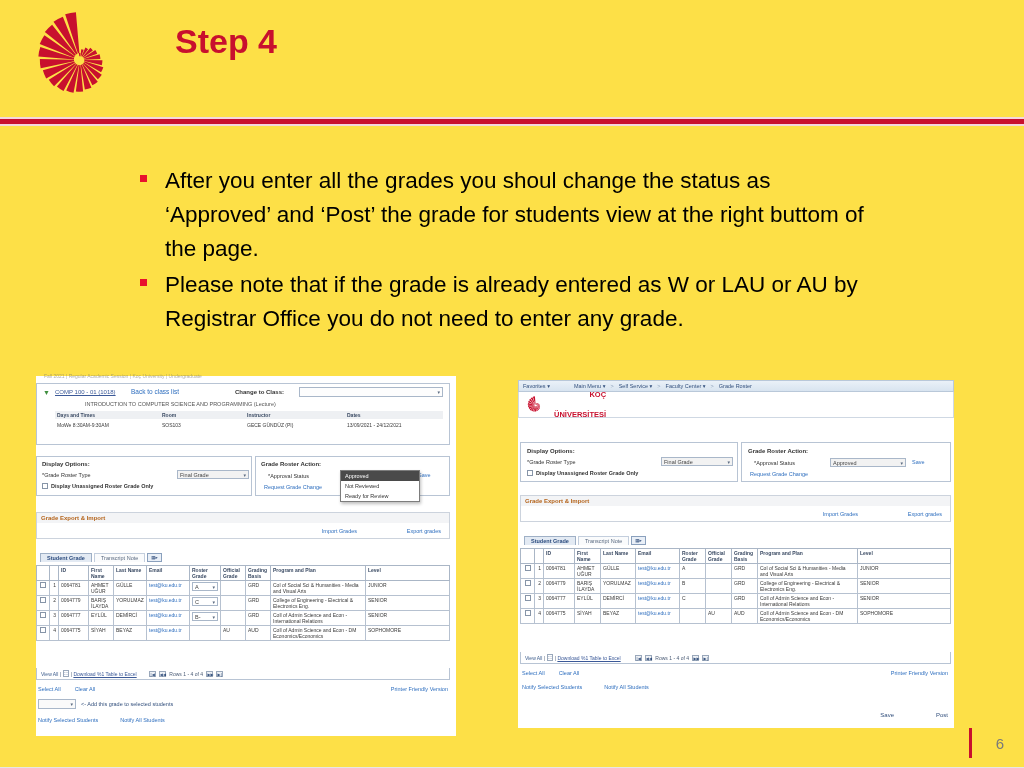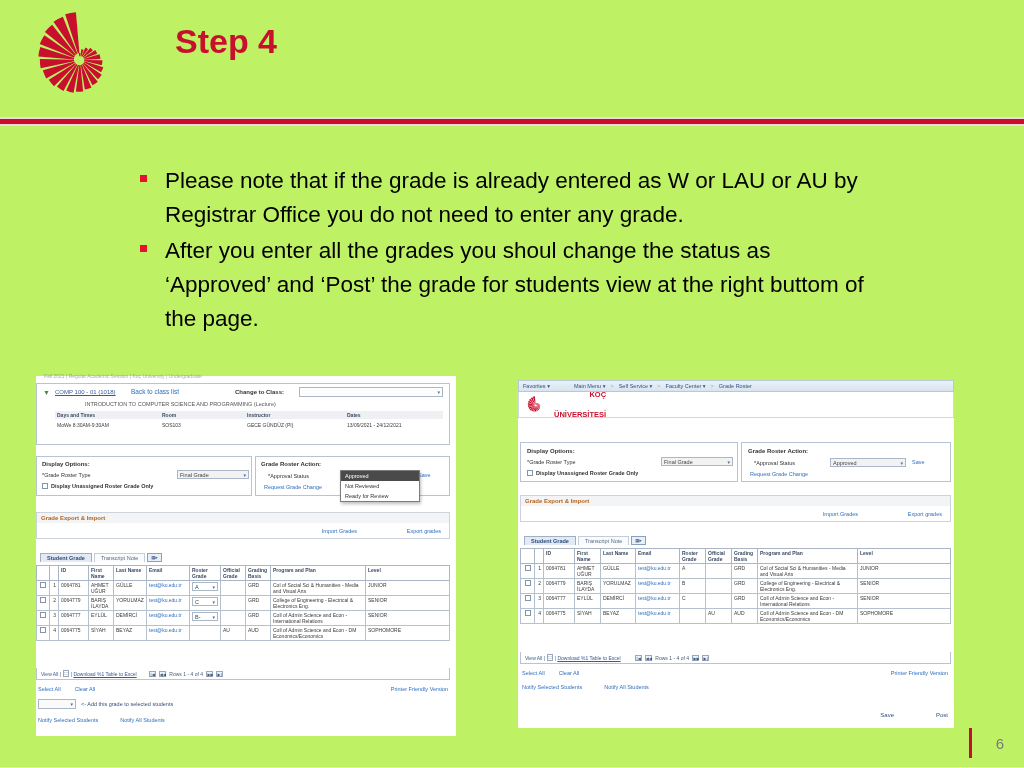--- a/index.html
+++ b/index.html
@@ -2,21 +2,21 @@
 <html><head>
 <meta charset="utf-8">
 <style>
   html, body {
     margin: 0; padding: 0;
     width: 1024px; height: 768px;
     background: #ffffff;
     font-family: "Liberation Sans", sans-serif;
     overflow: hidden;
   }
-  .slide { position: relative; width: 1024px; height: 768px; background: #bef264; }
+  .slide { position: relative; width: 1024px; height: 768px; background: #fde047; }
 
   
   .header { position: absolute; left: 0; top: 0; width: 1024px; height: 118px; }
   .logo-wrap { position: absolute; left: 24px; top: 8px; width: 126px; height: 100px; }
   .slide-title {
     position: absolute; left: 175px; top: 22px;
     font-size: 34px; font-weight: bold; color: #C8102E;
     letter-spacing: 0px;
   }
   .hrule-outer { position: absolute; left: 0; top: 117px; width: 1024px; height: 9px;
@@ -135,25 +135,25 @@
       </svg>
     </div>
     <div class="slide-title">Step 4</div>
   </div>
   <div class="hrule-outer"></div>
   <div class="hrule-inner"></div>
 
   <div class="bullets">
     <div class="bullet">
       <div class="bullet-mark"></div>
-      <div class="bullet-text">Please note that if the grade is already entered as W or LAU or AU by Registrar Office you do not need to enter any grade.</div>
+      <div class="bullet-text">After you enter all the grades you shoul change the status as ‘Approved’ and ‘Post’ the grade for students view at the right buttom of the page.</div>
     </div>
     <div class="bullet">
       <div class="bullet-mark"></div>
-      <div class="bullet-text">After you enter all the grades you shoul change the status as ‘Approved’ and ‘Post’ the grade for students view at the right buttom of the page.</div>
+      <div class="bullet-text">Please note that if the grade is already entered as W or LAU or AU by Registrar Office you do not need to enter any grade.</div>
     </div>
   </div>
 
   <div class="shot" style="left:36px; top:376px; width:420px; height:360px;">
 
     <div style="position:absolute;left:8px;top:-3px;width:400px;height:8px;overflow:hidden;color:#6b6b6b;font-size:5px;opacity:.55;">Fall 2021 | Regular Academic Session | Koç University | Undergraduate</div>
 
     <div class="ps-box" style="position:absolute;left:0;top:7px;width:414px;height:62px;">
       <div style="position:absolute;left:6px;top:5px;">
         <span style="color:#3f8f3f;font-size:7px;">▼</span>

